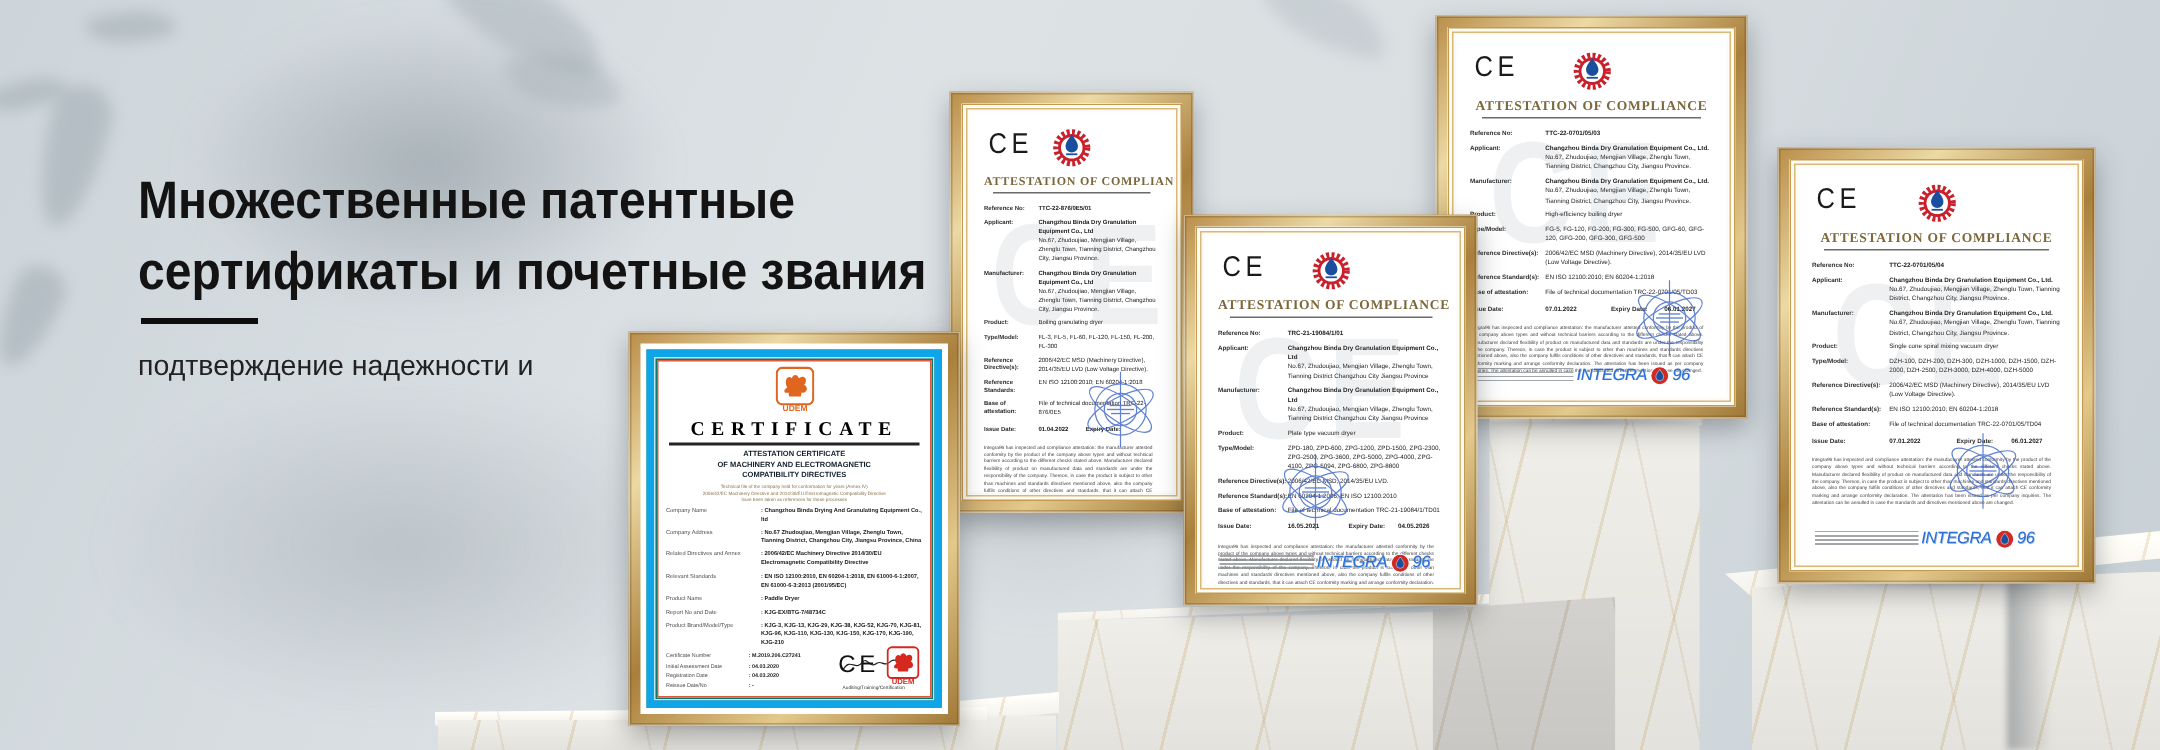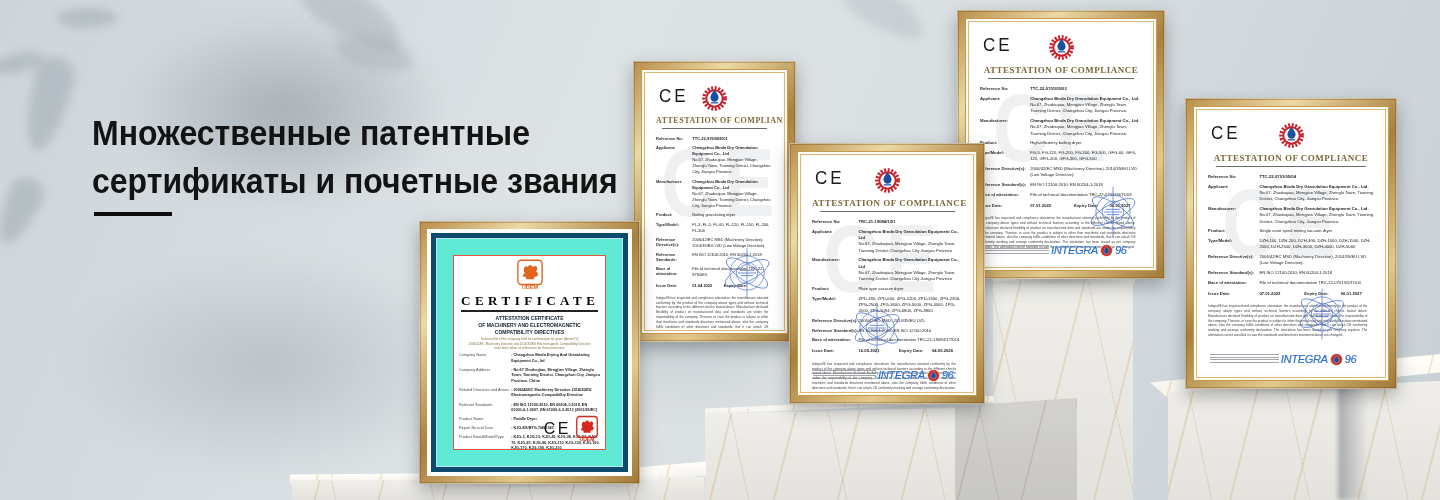--- a/index.html
+++ b/index.html
@@ -59,21 +59,21 @@
   
   .cert2{left:633px;top:61px;width:163px;height:281px;z-index:2;}
   .cert2 .att-title{font-size:8px;}
   .cert2 .alabel,.cert2 .aval{font-size:4px;}
   .cert3{left:789px;top:143px;width:196px;height:261px;z-index:4;}
   .cert4{left:957px;top:10px;width:208px;height:269px;z-index:2;}
   .cert5{left:1185px;top:98px;width:212px;height:291px;z-index:3;}
   
   .cert1{left:419px;top:221px;width:221px;height:263px;z-index:5;}
   .c1-mat{width:100%;height:100%;box-sizing:border-box;background:#fff;padding:4px;}
-  .c1-blue{width:100%;height:100%;box-sizing:border-box;border:5px solid #0c4a6e;background:#5eead4;padding:17px;box-shadow:inset 0 0 0 1px #bfe4f4;}
+  .c1-blue{width:100%;height:100%;box-sizing:border-box;border:5px solid #0ea5e9;background:#0f766e;padding:2px;box-shadow:inset 0 0 0 1px #bfe4f4;}
   .c1-red{position:relative;width:100%;height:100%;box-sizing:border-box;border:1px solid #e0593b;padding:3px 5px;overflow:hidden;background:#fff;}
   .udem-box{width:26px;height:32px;margin:0 auto;color:#e0661f;text-align:center;}
   .c1-title{font-family:"Liberation Serif",serif;font-size:13px;font-weight:700;letter-spacing:4.5px;text-align:center;color:#000;border-bottom:2px solid #222;margin:2px 2px 3px;padding-bottom:1px;white-space:nowrap;}
   .c1-sub{font-size:5px;font-weight:bold;color:#14202c;text-align:center;line-height:1.35;}
   .c1-notes{font-size:3.1px;color:#8a6f4a;text-align:center;line-height:1.4;margin:2px 0 3px;}
   .urow{display:grid;grid-template-columns:37% 63%;margin-bottom:3.6px;}
   .ulabel{font-size:3.8px;color:#4c4c4c;}
   .uval{font-size:3.8px;color:#222;font-weight:bold;line-height:1.45;}
   .uval::before{content:": ";}
   .c1-footer{display:grid;grid-template-columns:62% 38%;margin-top:3px;}
@@ -119,20 +119,21 @@
   <div class="psh" style="left:975px;top:276px;width:170px;height:8px;"></div>
   <div class="psh" style="left:1200px;top:383px;width:190px;height:9px;"></div>
 
   <div class="heading">
     <div class="h-title">
       <div>Множественные патентные</div>
       <div>сертификаты и почетные звания</div>
     </div>
     <div class="h-rule"></div>
     <div class="h-sub">
+      <div>подтверждение надежности и</div>
     </div>
   </div>
 
   <div class="cert cert1">
     <div class="goldframe">
       <div class="c1-mat">
         <div class="c1-blue">
           <div class="c1-red">
             <div class="udem-box">
               <svg viewBox="0 0 30 36" width="26" height="32">

